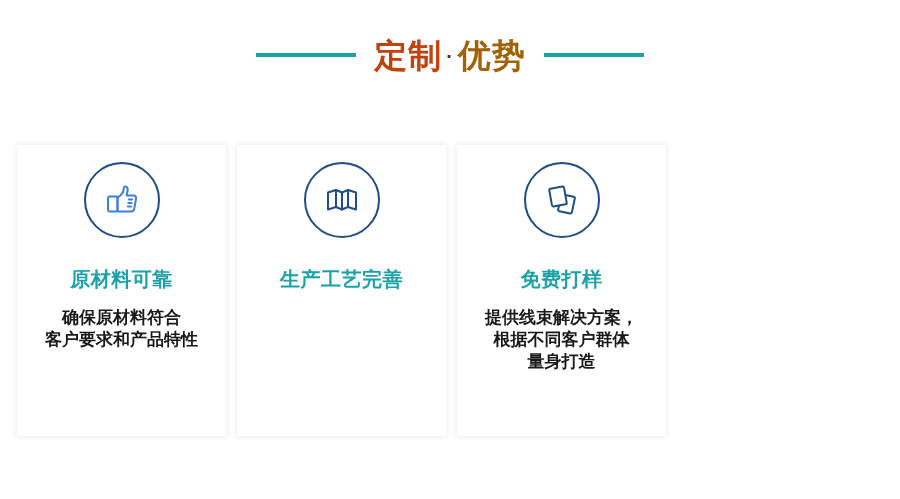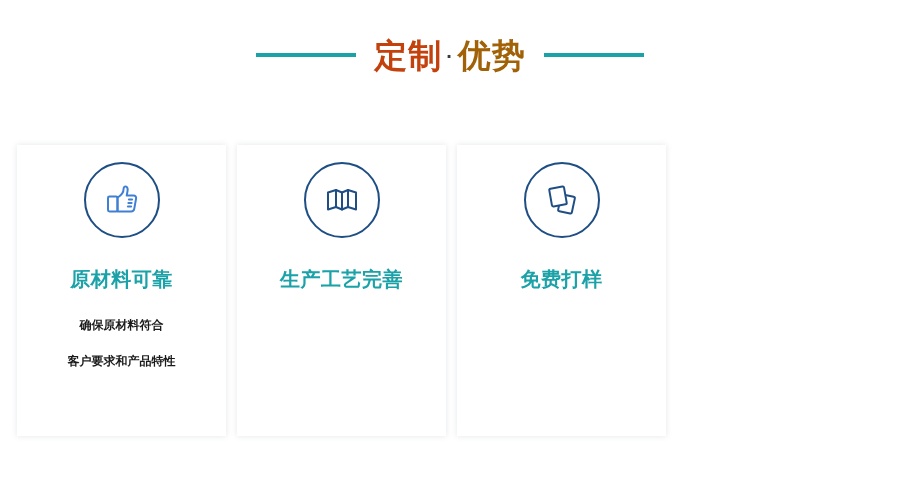--- a/index.html
+++ b/index.html
@@ -89,24 +89,24 @@
     margin-top: 31px;
     font-size: 20px;
     font-weight: bold;
     color: #1ba2a8;
     line-height: 1;
     letter-spacing: 0.5px;
     text-align: center;
   }
   .card-body {
     margin-top: 18px;
-    font-size: 12px;
+    font-size: 17px;
     font-weight: bold;
     color: #1a1a1a;
-    line-height: 36px;
+    line-height: 22px;
     text-align: center;
     width: 186px;
     white-space: pre-line;
   }
 </style>
 </head>
 <body>
 
 <div class="heading">
   <div class="rule"></div>
@@ -147,15 +147,18 @@
 
 
   <div class="card">
     <div class="icon-circle">
       <svg width="42" height="42" viewBox="0 0 42 42" fill="none" stroke="#1e4e84" stroke-width="2" stroke-linejoin="round" stroke-linecap="round">
         <rect x="18.5" y="16.5" width="14" height="17" rx="1.5" transform="rotate(12 25.5 25)"></rect>
         <rect x="9.5" y="8.5" width="15" height="18" rx="1.5" transform="rotate(-10 17 17.5)" fill="#ffffff"></rect>
       </svg>
     </div>
     <div class="card-title">免费打样</div>
+    <div class="card-body">提供线束解决方案，
+根据不同客户群体
+量身打造</div>
   </div>
 
 </div>
 
 </body></html>

